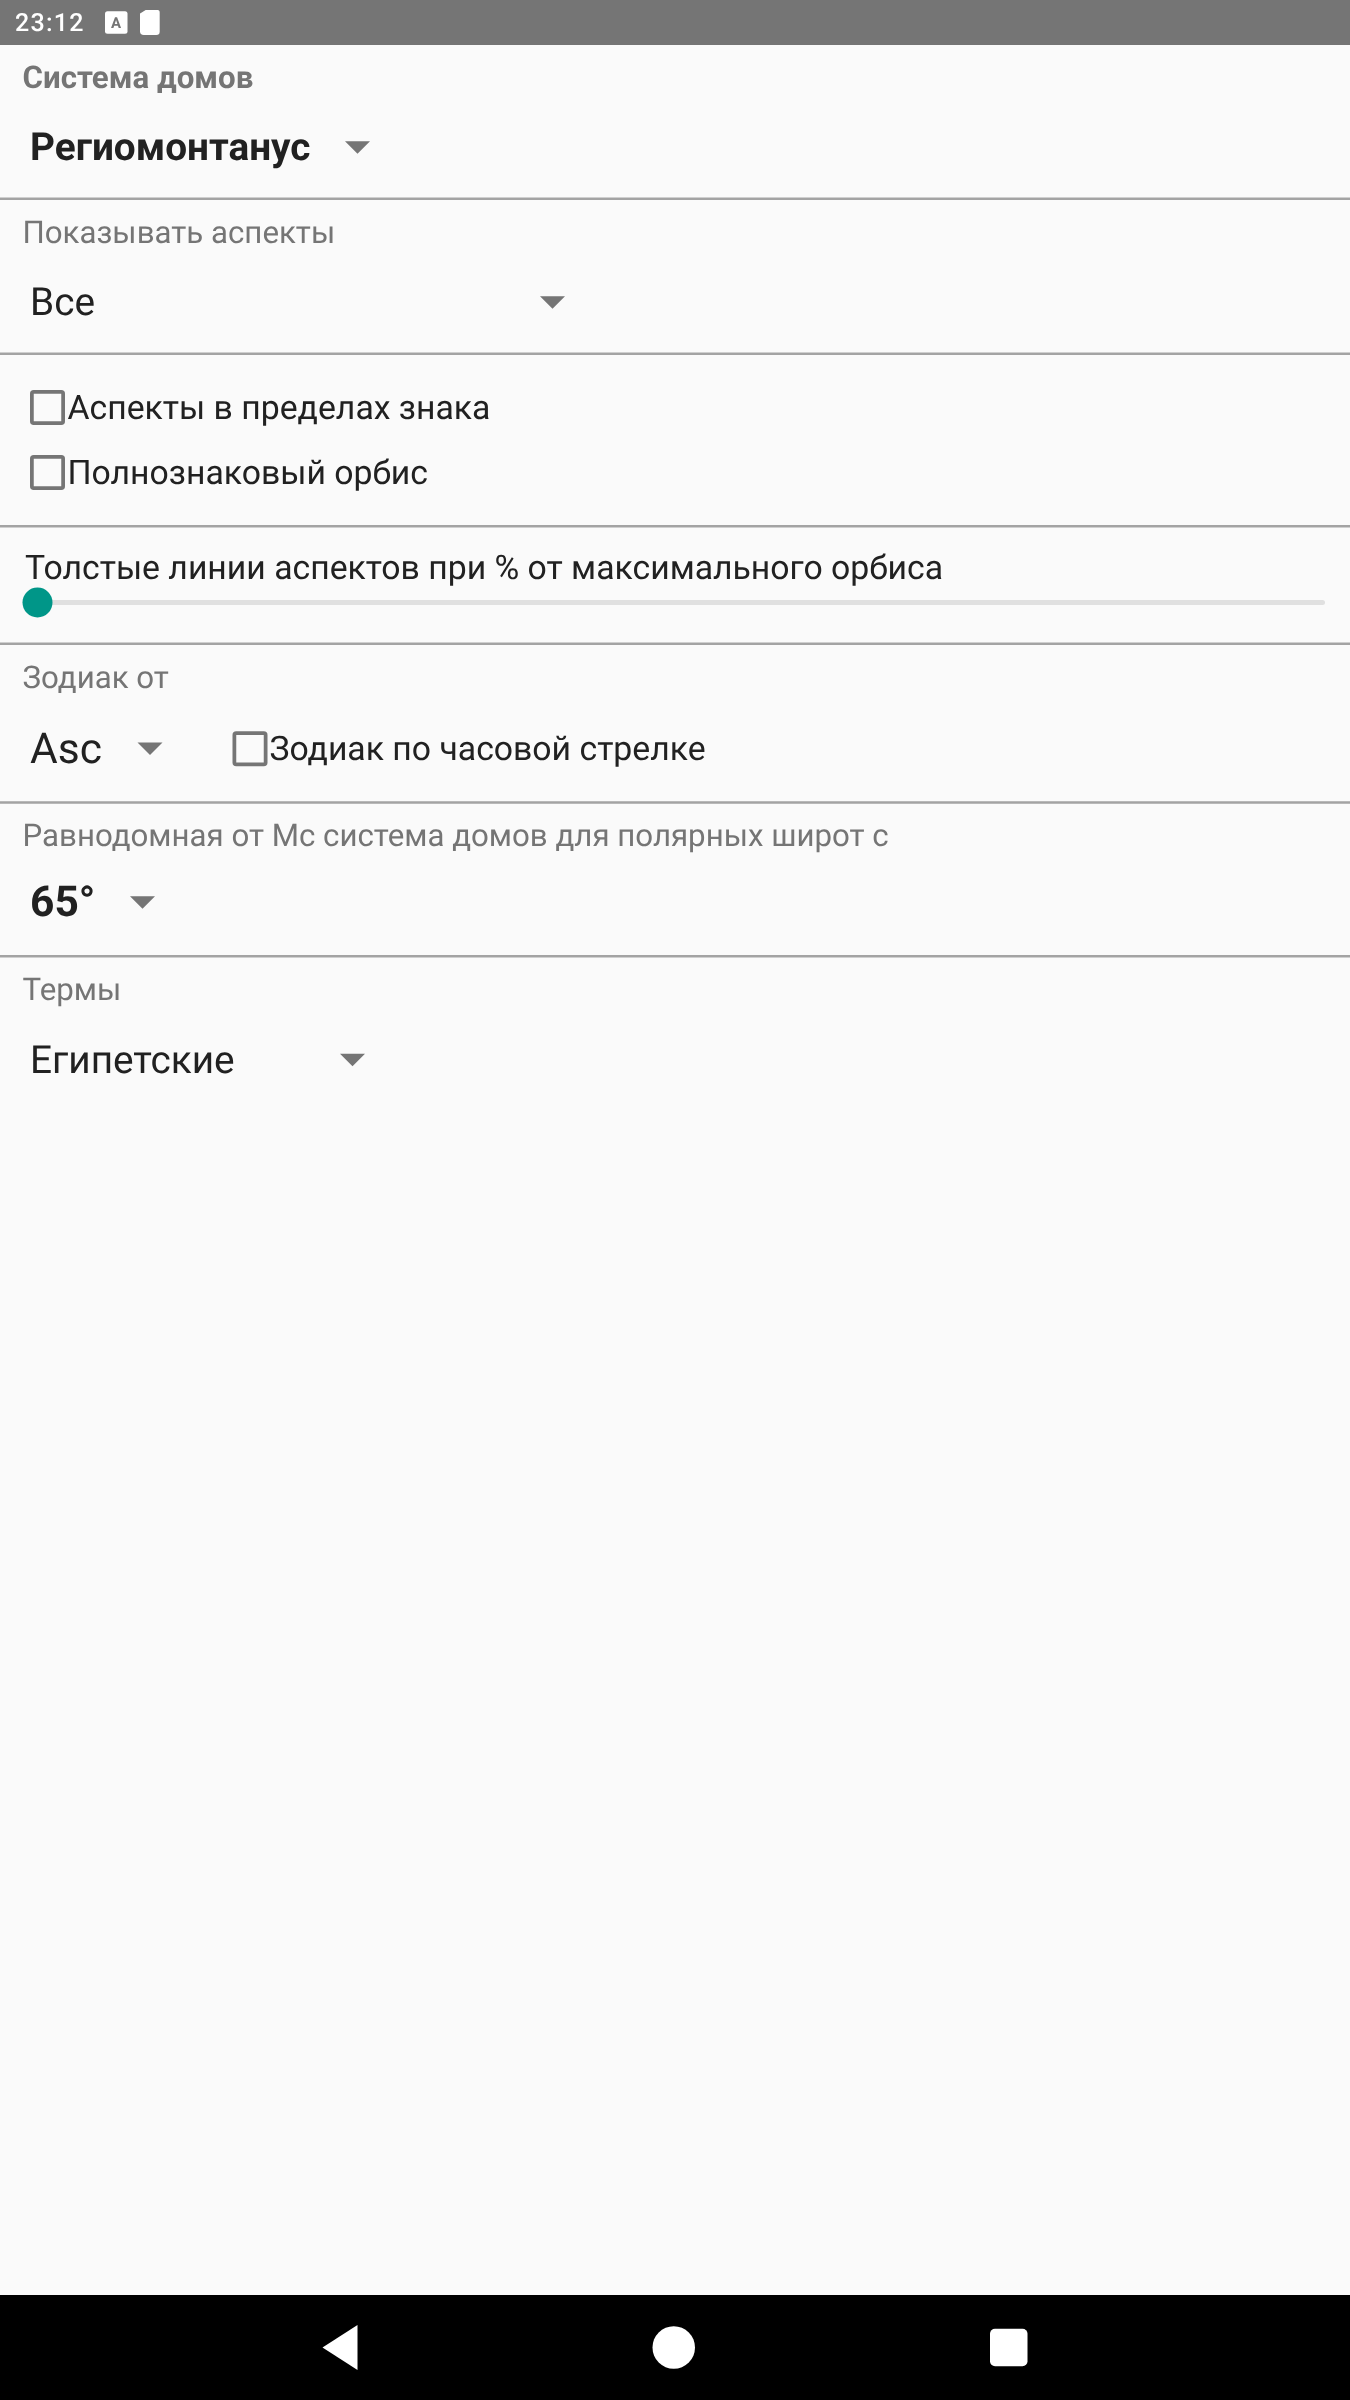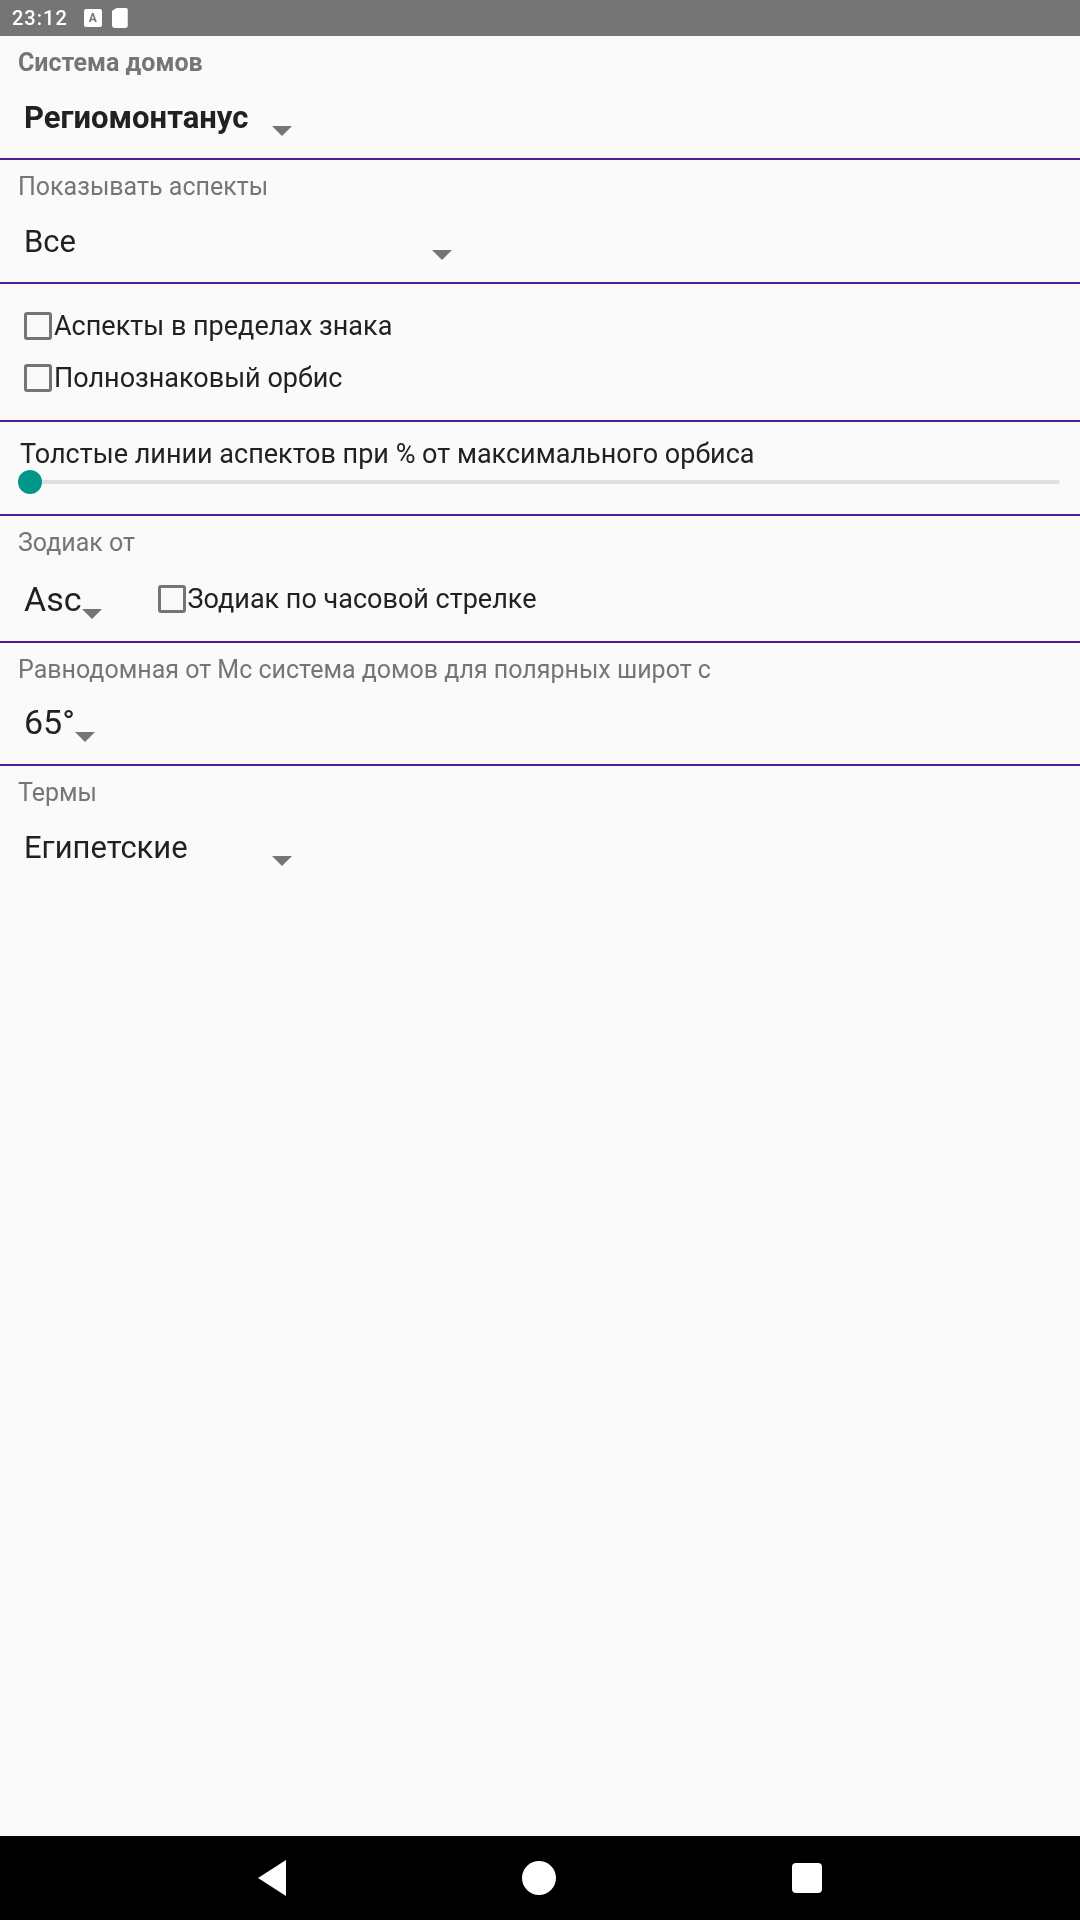--- a/index.html
+++ b/index.html
@@ -23,35 +23,36 @@
     color: #757575; font-size: 12px; font-weight: bold; border-radius: 2px;
   }
   .status-bar .sd-icon {
     width: 16px; height: 20px; background: #fff; border-radius: 2px 2px 3px 3px;
     clip-path: polygon(0 15%, 30% 0, 100% 0, 100% 100%, 0 100%);
   }
 
   .content { background: #fafafa; }
   
   .section {
-    border-top: 2px solid #4c1d95;
+    border-top: 2px solid #a3a3a3;
     padding: 12px 18px 18px 18px;
     background: #fafafa;
   }
   .section:first-child { border-top: none; font-weight: bold; }
   
   .section-label {
     color: #757575;
     font-size: 25px;
     margin-bottom: 18px;
   }
   
   .dropdown {
     display: inline-flex;
-    align-items: flex-end;
+    align-items: center;
+    gap: 28px;
     font-size: 31px;
     color: #212121;
     padding: 4px 6px;
     cursor: pointer;
   }
   .dropdown.wide { min-width: 280px; justify-content: space-between; }
   .dropdown.wider { min-width: 440px; justify-content: space-between; }
   
   .chevron-down {
     width: 0; height: 0;
@@ -181,21 +182,21 @@
       <div class="checkbox-row" style="padding:0;">
         <span class="checkbox"></span>
         <span>Зодиак по часовой стрелке</span>
       </div>
     </div>
   </div>
 
   <div class="section">
     <div class="section-label" style="margin-bottom:14px;">Равнодомная от Mc система домов для полярных широт с</div>
     <div class="dropdown">
-      <span style="font-size:34px;">65°</span>
+      <span style="font-size:34px;font-weight:bold;">65°</span>
       <span class="chevron-down"></span>
     </div>
   </div>
 
   <div class="section">
     <div class="section-label">Термы</div>
     <div class="dropdown wide">
       <span>Египетские</span>
       <span class="chevron-down"></span>
     </div>

